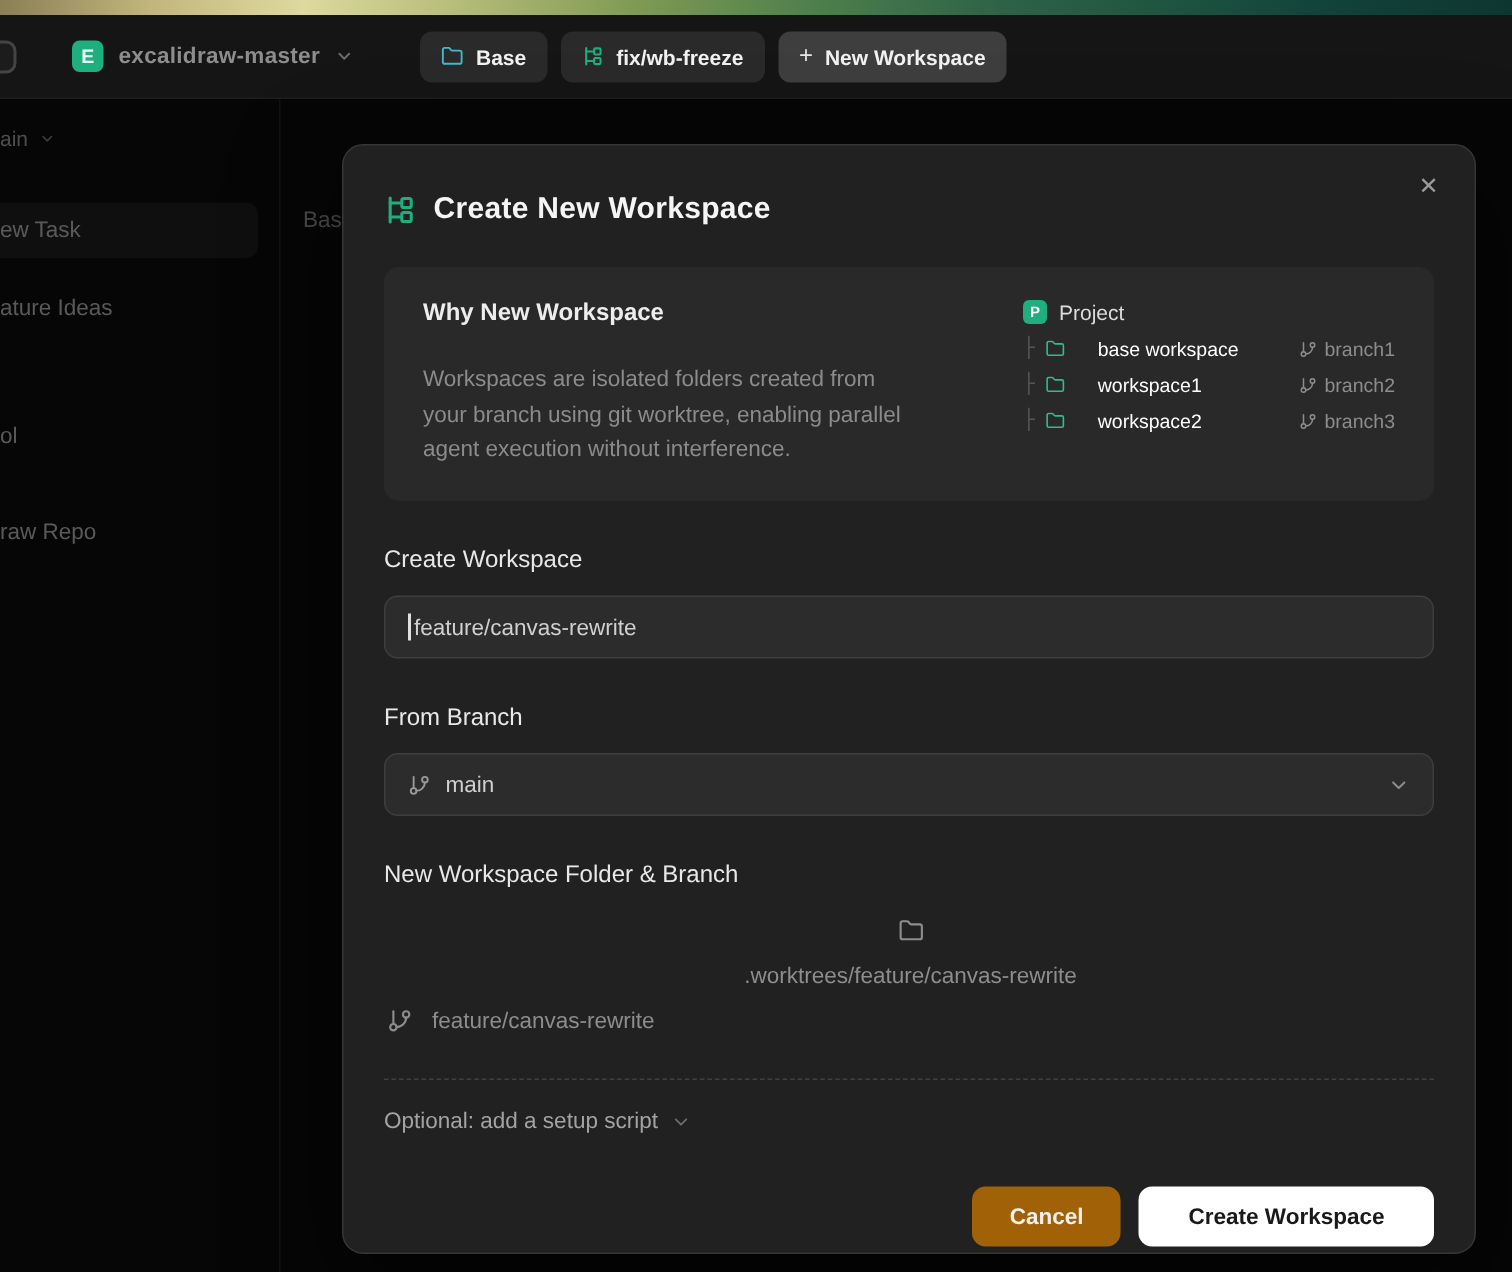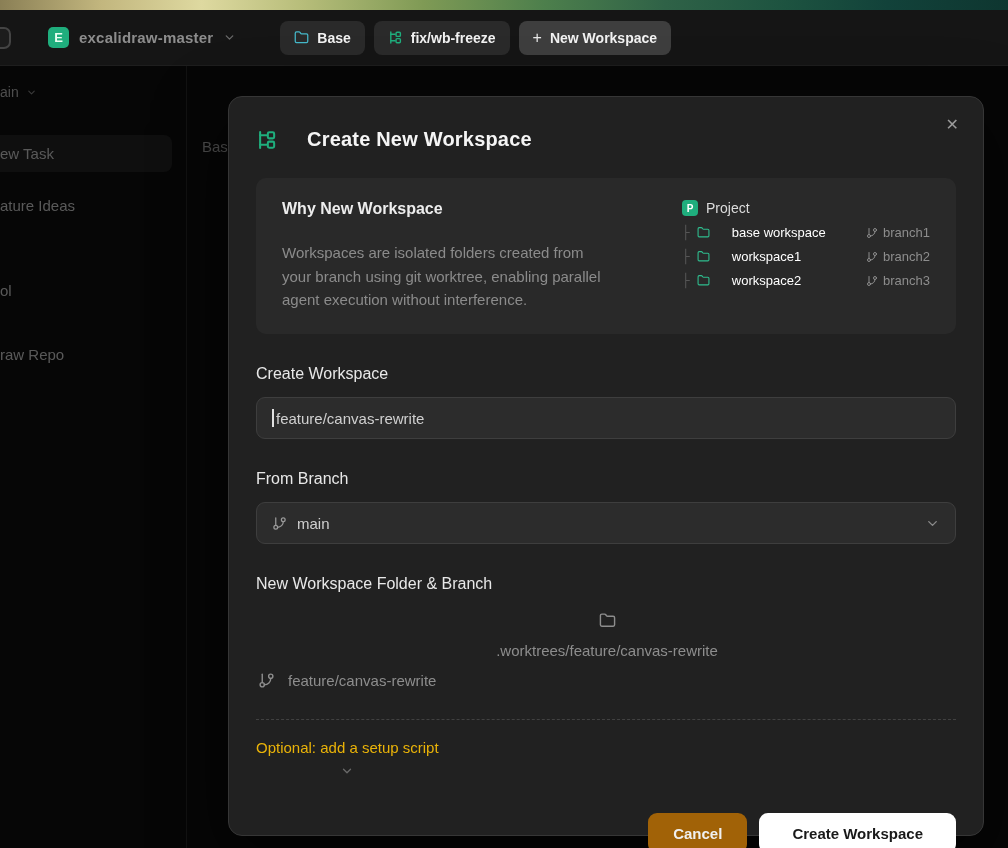--- a/index.html
+++ b/index.html
@@ -78,21 +78,21 @@
   .modal {
     position: absolute; left: 228px; top: 96px; width: 756px; height: 740px;
     background: #212121; border: 1px solid #363636; border-radius: 14px;
     box-shadow: 0 24px 70px rgba(0,0,0,.65);
     padding: 0 27px;
   }
   .m-close {
     position: absolute; top: 20px; right: 24px; background: none; border: none;
     color: #9a9a9a; font-size: 16px; cursor: pointer; line-height: 1;
   }
-  .m-header { display: flex; align-items: center; gap: 29px; padding-top: 31px; }
+  .m-header { display: flex; align-items: center; gap: 11px; padding-top: 31px; }
   .wt-ic-lg { color: var(--accent, #1fae7d); display: flex; }
   .m-title { font-size: 20px; font-weight: 700; color: #f5f5f5; letter-spacing: .2px; }
 
   .info-panel {
     margin-top: 27px; background: #292929; border-radius: 10px;
     padding: 22px 26px; display: flex;
   }
   .info-h { font-size: 16px; font-weight: 600; color: #ededed; }
   .info-p { margin-top: 23px; font-size: 15px; line-height: 1.58; color: #8b8b8b; max-width: 332px; }
   .tree { margin-left: auto; width: 248px; }
@@ -119,21 +119,21 @@
   .select { cursor: pointer; }
   .branch-ic { color: #9a9a9a; margin-right: 10px; display: flex; }
   .chev-r { margin-left: auto; color: #8a8a8a; display: flex; }
 
   .preview-row { display: flex; align-items: center; gap: 13px; color: #8d8d8d; font-size: 15px; padding-left: 2px; }
   .preview-row.first { margin-top: 19px; flex-direction: column; }
   .preview-row.second { margin-top: 13px; }
   .preview-ic { color: #8d8d8d; display: flex; }
 
   .dash-divider { margin-top: 30px; border-top: 1px dashed #414141; }
-  .optional-row { margin-top: 19px; display: flex; align-items: center; gap: 8px; color: #eab308; font-size: 15px; cursor: pointer; width: fit-content; flex-direction: column; }
+  .optional-row { margin-top: 19px; display: flex; align-items: center; gap: 8px; color: #a3a3a3; font-size: 15px; cursor: pointer; width: fit-content; }
 
   .m-footer { margin-top: 35px; display: flex; justify-content: flex-end; gap: 12px; }
   .btn-cancel {
     height: 40px; padding: 0 25px; border-radius: 9px; border: none;
     background: #a16207; color: #f0f0f0; font-size: 15px; font-weight: 600; cursor: pointer;
   }
   .btn-submit {
     height: 40px; padding: 0 33px; border-radius: 9px; border: none;
     background: var(--submit-bg, #fff); color: var(--submit-text, #191919);
     font-size: 15px; font-weight: 700; cursor: pointer;

